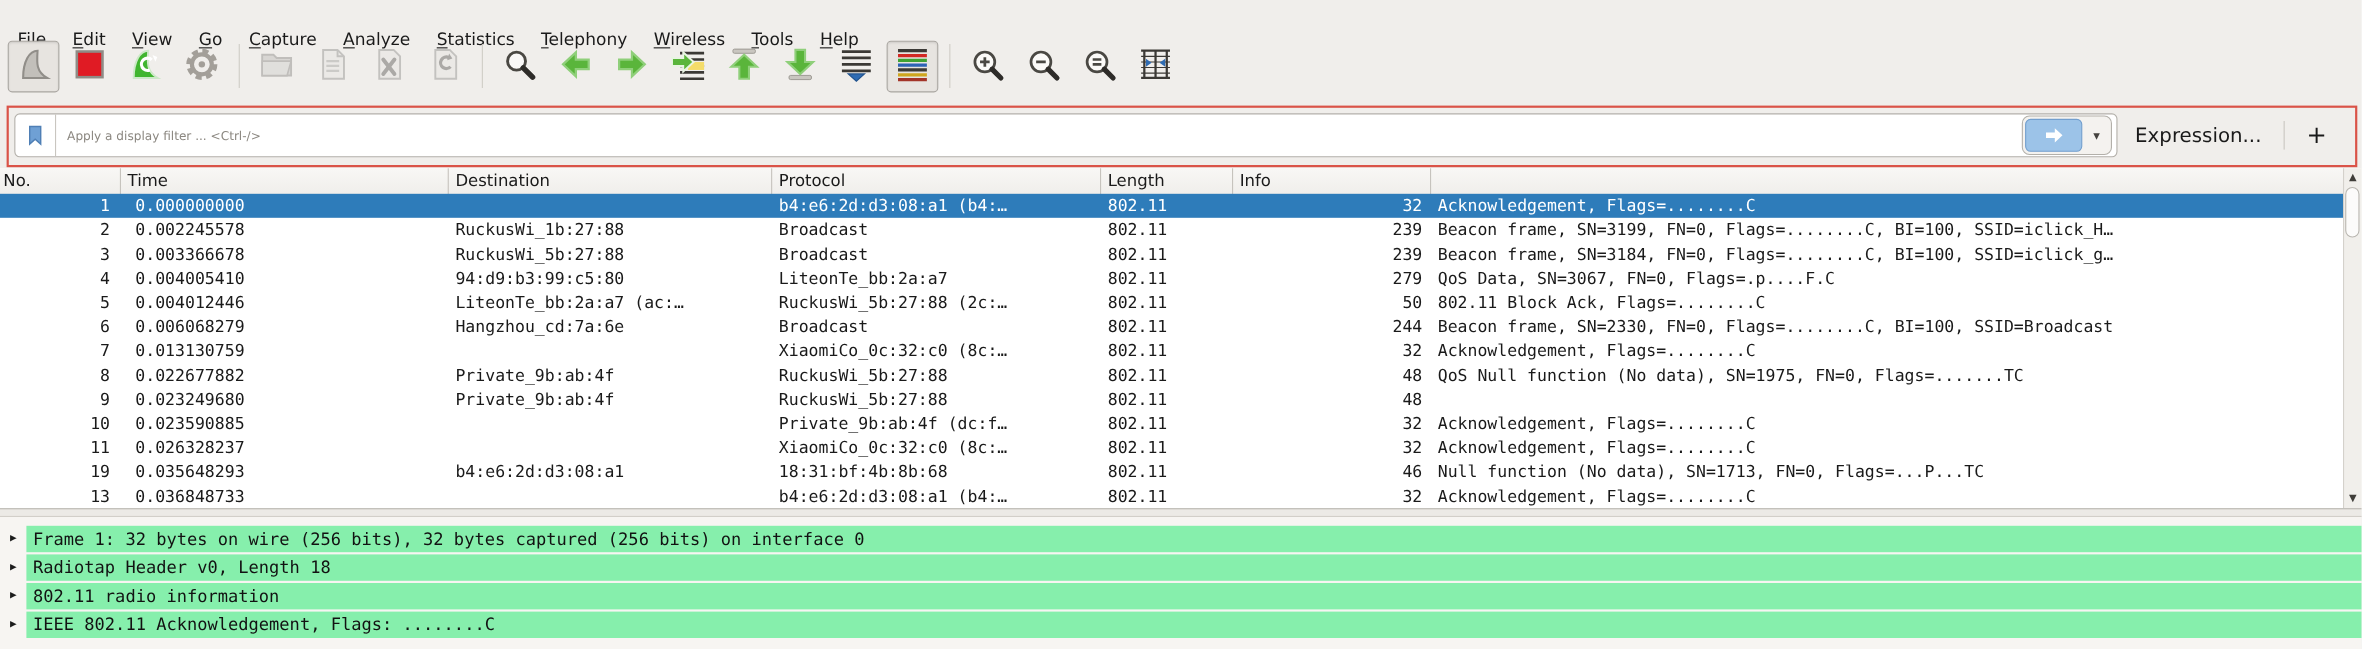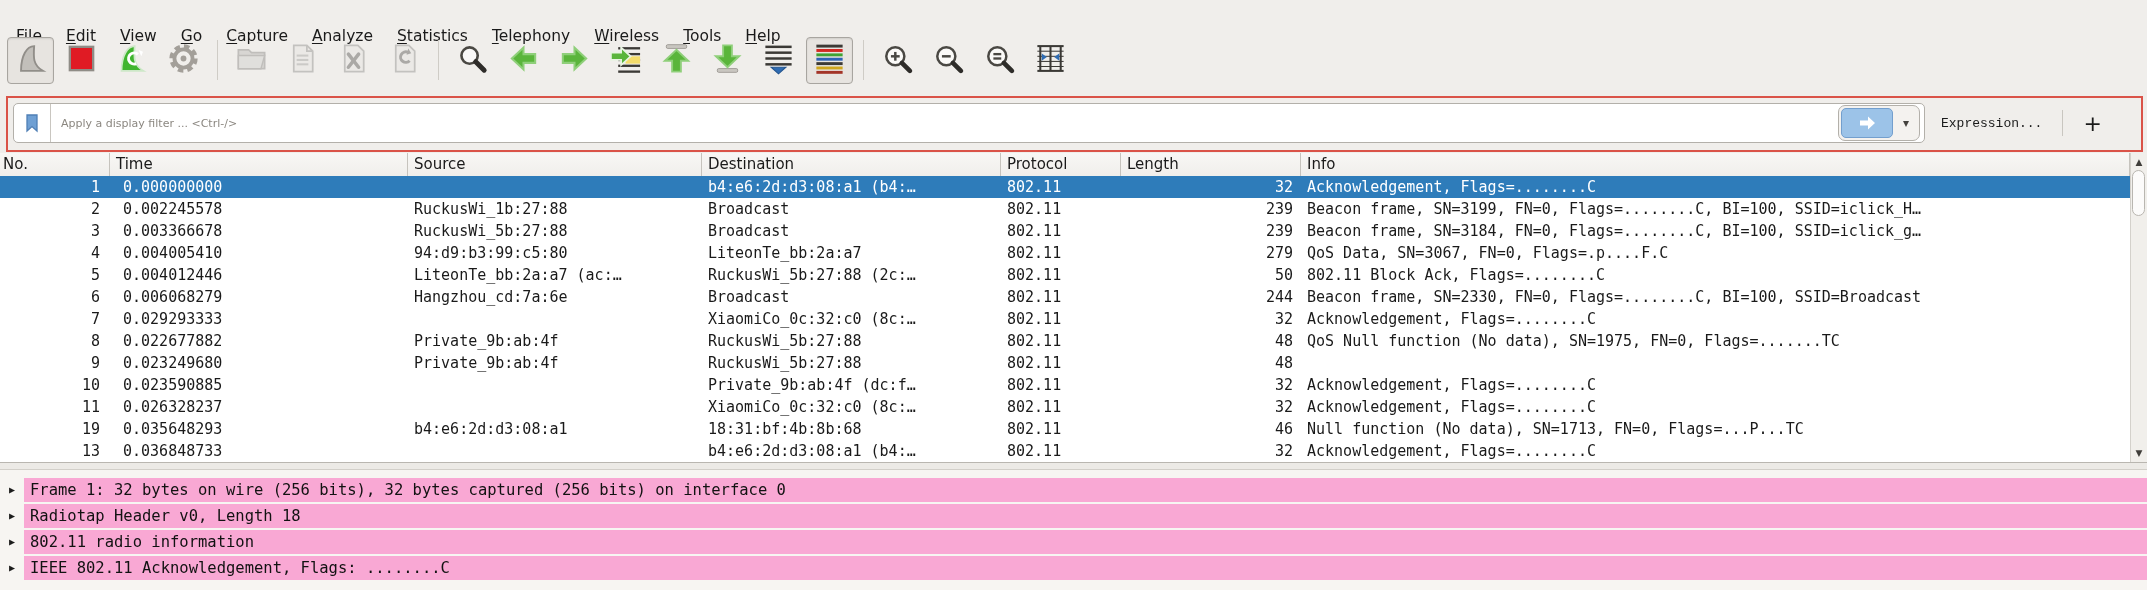--- a/index.html
+++ b/index.html
@@ -33,21 +33,21 @@
   .bookmark-seg { width:36px; height:100%; display:flex; align-items:center; justify-content:center;
     border-right:1px solid #c9c6c0; }
   .bookmark-seg svg { width:24px; height:26px; }
   .placeholder { color:#8b8780; font-size:11px; padding-left:10px; white-space:nowrap; }
   .apply-group { margin-left:auto; margin-right:4px; display:flex; align-items:center; height:34px;
     border:1px solid #b3b0aa; border-radius:7px; background:#f4f2ef; }
   .apply-btn { width:50px; height:28px; margin:2px 0 2px 2px; background:#9cc3e8;
     border:1px solid #739fce; border-radius:5px; display:flex; align-items:center; justify-content:center; }
   .apply-btn svg { width:24px; height:24px; }
   .caret-btn { width:26px; text-align:center; color:#44423e; font-size:12px; }
-  .expression-btn { font-size:13px; padding:0 20px 0 16px; white-space:nowrap;font-family:Liberation Mono, monospace; }
+  .expression-btn { font-size:18px; padding:0 20px 0 16px; white-space:nowrap; }
   .filter-sep { width:1px; height:26px; background:#c9c6c0; }
   .plus-btn { font-size:22px; padding:0 20px; }
   
   .packet-list { position:absolute; top:153px; left:0; width:2147px; height:309px; background:#ffffff; }
   .plist-header { position:absolute; top:0; left:0; right:17px; height:36px; box-sizing:border-box;
     display:grid; grid-template-columns:110px 298px 294px 299px 120px 180px 1fr;
     background:linear-gradient(#f8f7f5,#eceae6); border-bottom:1px solid #c1beb8; font-size:15px; }
   .hcell { border-right:1px solid #c6c3bd; padding:2px 0 0 6px; white-space:nowrap; overflow:hidden; }
   .hcell:first-child { padding-left:3px; }
   .plist-rows { position:absolute; top:23px; bottom:0; left:0; right:17px; overflow:hidden;
@@ -69,21 +69,21 @@
   .sb-thumb { position:absolute; top:17px; left:1px; width:13px; height:46px; box-sizing:border-box;
     background:#fcfbfa; border:1px solid #b9b6b0; border-radius:7px; }
   
   .splitter { position:absolute; top:462px; left:0; right:0; height:8px;
     background:#eceae6; border-top:1px solid #b9b6b0; border-bottom:1px solid #d2cfc9; box-sizing:border-box; }
   .details-pane { position:absolute; top:470px; left:0; right:0; height:120px;
     background:#f7f5f2; padding-top:8px; box-sizing:border-box;
     font-family:"DejaVu Sans Mono","Liberation Mono",monospace; font-size:15.5px; color:#121212; }
   .drow { display:flex; height:24px; line-height:24px; margin-bottom:2px; }
   .dtwist { width:24px; text-align:center; font-size:10px; color:#1c1c1c; }
-  .dtext { flex:1; background:#f9a8d4; padding-left:6px; white-space:pre; overflow:hidden; }
+  .dtext { flex:1; background:#86efac; padding-left:6px; white-space:pre; overflow:hidden; }
 </style>
 </head>
 <body>
 
 <div class="menubar" id="menubar">
     <span class="menu-item"><u>F</u>ile</span>
     <span class="menu-item"><u>E</u>dit</span>
     <span class="menu-item"><u>V</u>iew</span>
     <span class="menu-item"><u>G</u>o</span>
     <span class="menu-item"><u>C</u>apture</span>
@@ -284,34 +284,33 @@
   </div>
   <span class="expression-btn">Expression...</span>
   <span class="filter-sep"></span>
   <span class="plus-btn">+</span>
 </div>
 
 <div class="packet-list">
   <div class="plist-header" id="plist-header">
       <div class="hcell">No.</div>
       <div class="hcell">Time</div>
-      <div class="hcell">Source</div>
       <div class="hcell">Destination</div>
       <div class="hcell">Protocol</div>
       <div class="hcell">Length</div>
       <div class="hcell">Info</div>
     </div>
   <div class="plist-rows" id="plist-rows">
       <div class="prow selected"><div class="cell no">1</div><div class="cell time">0.000000000</div><div class="cell src"></div><div class="cell dst">b4:e6:2d:d3:08:a1 (b4:…</div><div class="cell proto">802.11</div><div class="cell len">32</div><div class="cell info">Acknowledgement, Flags=........C</div></div>
       <div class="prow"><div class="cell no">2</div><div class="cell time">0.002245578</div><div class="cell src">RuckusWi_1b:27:88</div><div class="cell dst">Broadcast</div><div class="cell proto">802.11</div><div class="cell len">239</div><div class="cell info">Beacon frame, SN=3199, FN=0, Flags=........C, BI=100, SSID=iclick_H…</div></div>
       <div class="prow"><div class="cell no">3</div><div class="cell time">0.003366678</div><div class="cell src">RuckusWi_5b:27:88</div><div class="cell dst">Broadcast</div><div class="cell proto">802.11</div><div class="cell len">239</div><div class="cell info">Beacon frame, SN=3184, FN=0, Flags=........C, BI=100, SSID=iclick_g…</div></div>
       <div class="prow"><div class="cell no">4</div><div class="cell time">0.004005410</div><div class="cell src">94:d9:b3:99:c5:80</div><div class="cell dst">LiteonTe_bb:2a:a7</div><div class="cell proto">802.11</div><div class="cell len">279</div><div class="cell info">QoS Data, SN=3067, FN=0, Flags=.p....F.C</div></div>
       <div class="prow"><div class="cell no">5</div><div class="cell time">0.004012446</div><div class="cell src">LiteonTe_bb:2a:a7 (ac:…</div><div class="cell dst">RuckusWi_5b:27:88 (2c:…</div><div class="cell proto">802.11</div><div class="cell len">50</div><div class="cell info">802.11 Block Ack, Flags=........C</div></div>
       <div class="prow"><div class="cell no">6</div><div class="cell time">0.006068279</div><div class="cell src">Hangzhou_cd:7a:6e</div><div class="cell dst">Broadcast</div><div class="cell proto">802.11</div><div class="cell len">244</div><div class="cell info">Beacon frame, SN=2330, FN=0, Flags=........C, BI=100, SSID=Broadcast</div></div>
-      <div class="prow"><div class="cell no">7</div><div class="cell time">0.029293333</div><div class="cell src"></div><div class="cell dst">XiaomiCo_0c:32:c0 (8c:…</div><div class="cell proto">802.11</div><div class="cell len">32</div><div class="cell info">Acknowledgement, Flags=........C</div></div>
+      <div class="prow"><div class="cell no">7</div><div class="cell time">0.013130759</div><div class="cell src"></div><div class="cell dst">XiaomiCo_0c:32:c0 (8c:…</div><div class="cell proto">802.11</div><div class="cell len">32</div><div class="cell info">Acknowledgement, Flags=........C</div></div>
       <div class="prow"><div class="cell no">8</div><div class="cell time">0.022677882</div><div class="cell src">Private_9b:ab:4f</div><div class="cell dst">RuckusWi_5b:27:88</div><div class="cell proto">802.11</div><div class="cell len">48</div><div class="cell info">QoS Null function (No data), SN=1975, FN=0, Flags=.......TC</div></div>
       <div class="prow"><div class="cell no">9</div><div class="cell time">0.023249680</div><div class="cell src">Private_9b:ab:4f</div><div class="cell dst">RuckusWi_5b:27:88</div><div class="cell proto">802.11</div><div class="cell len">48</div></div>
       <div class="prow"><div class="cell no">10</div><div class="cell time">0.023590885</div><div class="cell src"></div><div class="cell dst">Private_9b:ab:4f (dc:f…</div><div class="cell proto">802.11</div><div class="cell len">32</div><div class="cell info">Acknowledgement, Flags=........C</div></div>
       <div class="prow"><div class="cell no">11</div><div class="cell time">0.026328237</div><div class="cell src"></div><div class="cell dst">XiaomiCo_0c:32:c0 (8c:…</div><div class="cell proto">802.11</div><div class="cell len">32</div><div class="cell info">Acknowledgement, Flags=........C</div></div>
       <div class="prow"><div class="cell no">19</div><div class="cell time">0.035648293</div><div class="cell src">b4:e6:2d:d3:08:a1</div><div class="cell dst">18:31:bf:4b:8b:68</div><div class="cell proto">802.11</div><div class="cell len">46</div><div class="cell info">Null function (No data), SN=1713, FN=0, Flags=...P...TC</div></div>
       <div class="prow"><div class="cell no">13</div><div class="cell time">0.036848733</div><div class="cell src"></div><div class="cell dst">b4:e6:2d:d3:08:a1 (b4:…</div><div class="cell proto">802.11</div><div class="cell len">32</div><div class="cell info">Acknowledgement, Flags=........C</div></div>
     </div>
   <div class="vscrollbar">
     <div class="sb-up">▲</div>
     <div class="sb-thumb"></div>

